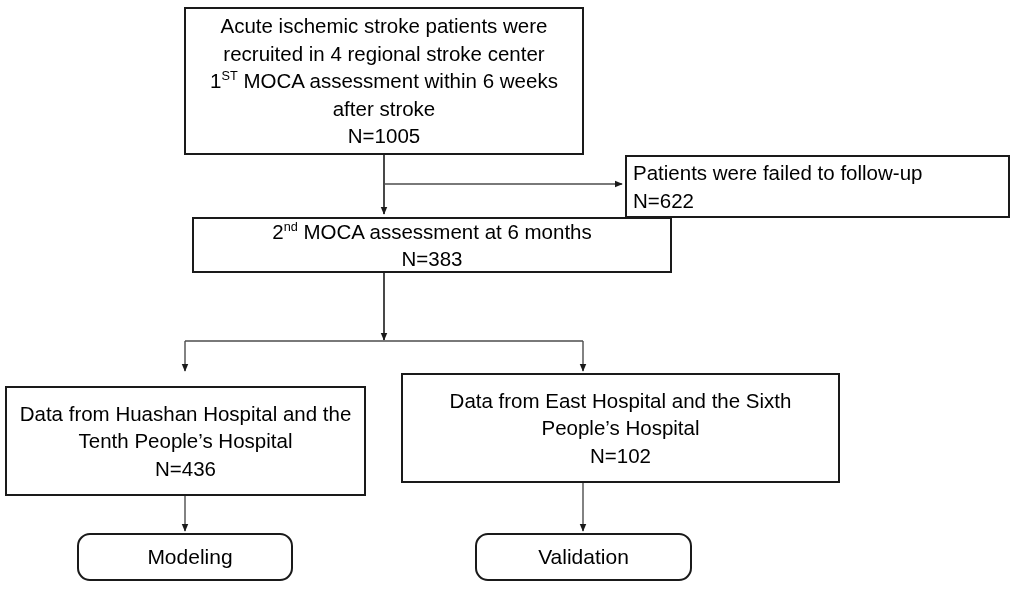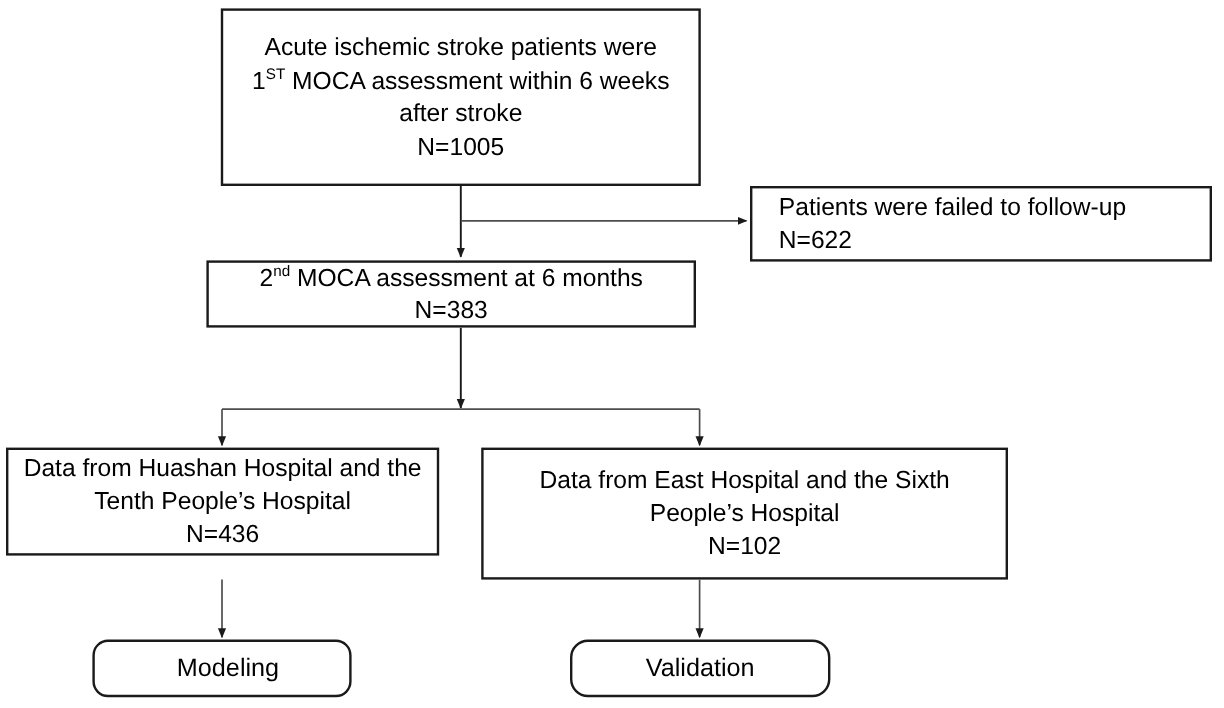--- a/index.html
+++ b/index.html
@@ -38,36 +38,36 @@
   .node.rounded {
     border-radius: 13px;
     border-width: 2.5px;
   }
   .node .line {
     font-size: 20.5px;
     line-height: 27.5px;
     white-space: nowrap;
   }
   .node.center .line { text-align: center; }
-  .node.left-align { padding-left: 22px; }
+  .node.left-align { padding-left: 6px; }
   .node.left-align .line { text-align: left; }
   .node sup {
     font-size: 0.62em;
     vertical-align: super;
     line-height: 0;
   }
 
   
   #node-recruited { left: 184px; top: 7px;   width: 400px; height: 148px; }
   #node-lost      { left: 625px; top: 155px; width: 385px; height: 63px;  }
-  #node-second    { left: 172px; top: 217px; width: 408px; height: 56px;  }
-  #node-huashan   { left: 5px;   top: 373px; width: 361px; height: 90px; }
+  #node-second    { left: 192px; top: 217px; width: 480px; height: 56px;  }
+  #node-huashan   { left: 5px;   top: 386px; width: 361px; height: 110px; }
   #node-east      { left: 401px; top: 373px; width: 439px; height: 110px; }
   #node-modeling  { left: 77px;  top: 533px; width: 216px; height: 48px; padding-left: 10px;  }
-  #node-validation{ left: 475px; top: 533px; width: 217px; height: 48px; border-radius: 15px;  }
+  #node-validation{ left: 475px; top: 533px; width: 217px; height: 48px;  }
 
   #node-modeling .line, #node-validation .line { text-align: center; font-size: 21px; }
 </style>
 </head>
 <body>
 
 <div id="flowchart">
 
   <svg id="edge-layer" viewBox="0 0 1020 590" width="1020" height="590" xmlns="http://www.w3.org/2000/svg">
     <defs>
@@ -88,20 +88,21 @@
 
     <line x1="583" y1="341" x2="583" y2="371" stroke="#4d4d4d" stroke-width="1.4" marker-end="url(#arrowhead)"></line>
 
     <line x1="185" y1="483" x2="185" y2="531" stroke="#4d4d4d" stroke-width="1.4" marker-end="url(#arrowhead)"></line>
 
     <line x1="583" y1="483" x2="583" y2="531" stroke="#4d4d4d" stroke-width="1.4" marker-end="url(#arrowhead)"></line>
   </svg>
 
   <div class="node center" id="node-recruited">
     <div class="line">Acute ischemic stroke patients were</div>
+    <div class="line">recruited in 4 regional stroke center</div>
     <div class="line"><span>1</span><sup>ST</sup><span> MOCA assessment within 6 weeks</span></div>
     <div class="line">after stroke</div>
     <div class="line">N=1005</div>
   </div>
 
   <div class="node left-align" id="node-lost">
     <div class="line">Patients were failed to follow-up</div>
     <div class="line">N=622</div>
   </div>
 

